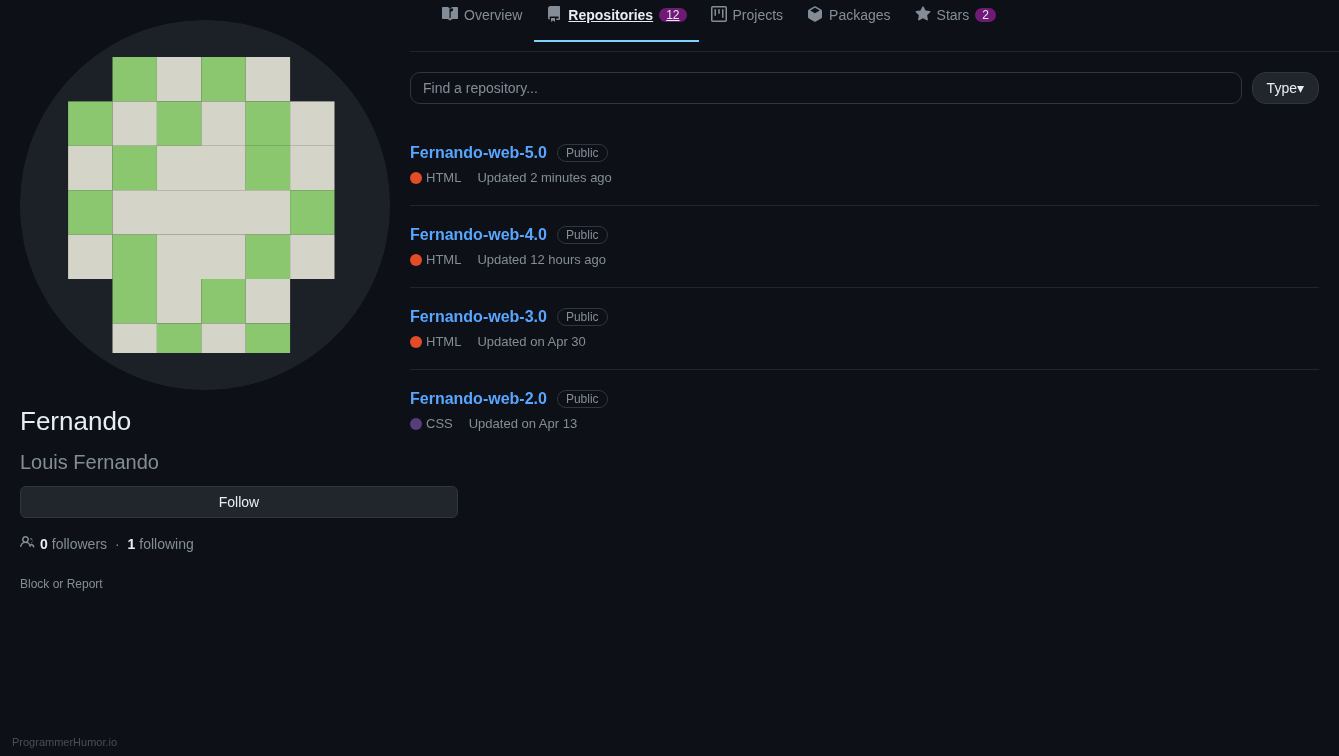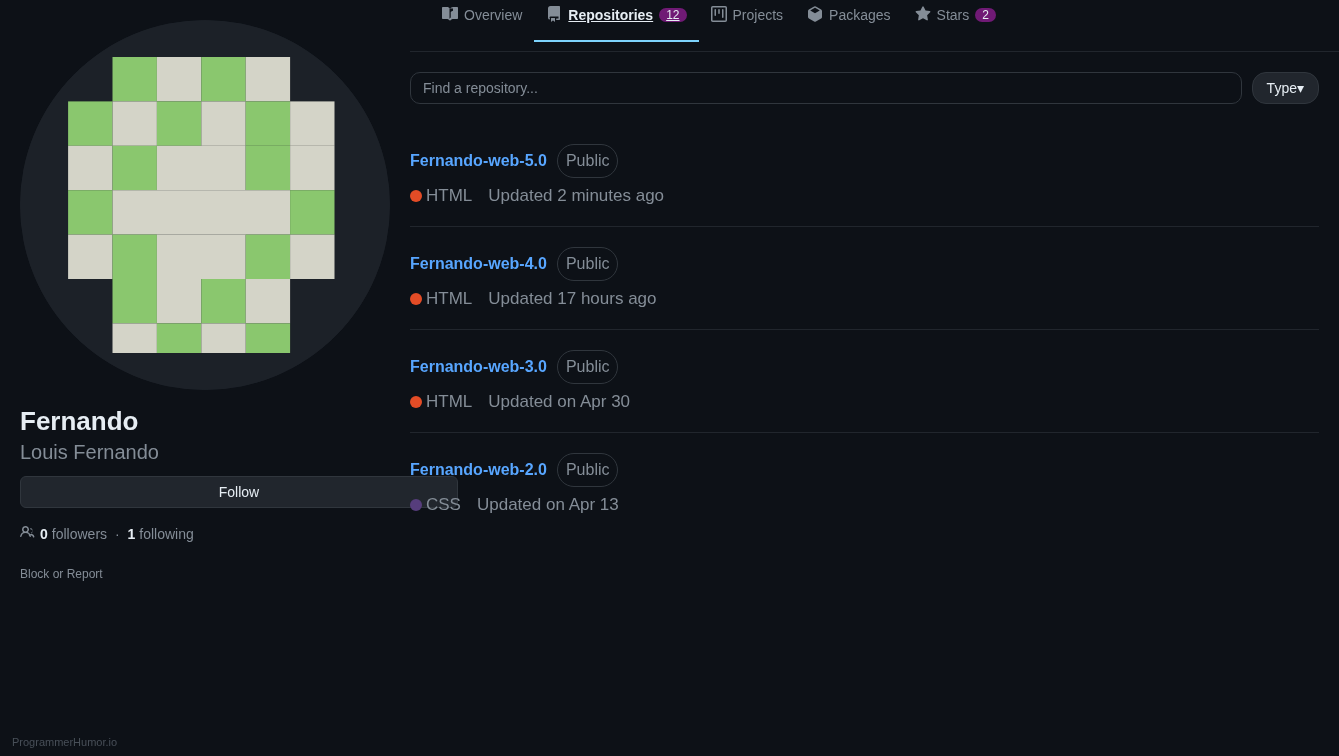--- a/index.html
+++ b/index.html
@@ -31,23 +31,23 @@
       width: 370px;
       height: 370px;
       border-radius: 50%;
       overflow: hidden;
       background: #1c2128;
       margin-bottom: 16px;
     }
 
     .user-name {
       font-size: 26px;
-      font-weight: 700;
-      color: #e6edf3;
-      margin-bottom: 4px;
+      font-weight: 400;
+      color: #e6edf3;
+      margin-bottom: 14px;
     }
 
     .user-username {
       font-size: 20px;
       font-weight: 300;
       color: #848d97;
       margin-bottom: 12px;
     }
 
     .follow-button {
@@ -204,30 +204,30 @@
       color: #58a6ff;
       font-size: 16px;
       font-weight: 600;
       cursor: pointer;
       text-decoration: none;
     }
 
     .public-badge {
       border: 1px solid #30363d;
       border-radius: 20px;
-      padding: 7px 8px;
-      font-size: 16px;
+      padding: 1px 8px;
+      font-size: 12px;
       color: #848d97;
     }
 
     .repo-meta {
       display: flex;
       align-items: flex-end;
       gap: 16px;
-      font-size: 17px;
+      font-size: 13px;
       color: #848d97;
     }
 
     .lang-dot {
       width: 12px;
       height: 12px;
       border-radius: 50%;
       display: inline-block;
       margin-right: 4px;
     }
@@ -398,21 +398,21 @@
           <div class="repo-item">
       <div class="repo-header">
         <a class="repo-name" href="#">Fernando-web-4.0</a>
         <span class="public-badge">Public</span>
       </div>
       <div class="repo-meta">
         <span class="lang-item">
           <span class="lang-dot" style="background:#e34c26"></span>
           <span>HTML</span>
         </span>
-        <span>Updated 17 hours ago</span>
+        <span>Updated 12 hours ago</span>
       </div>
     </div>
           <div class="repo-item">
       <div class="repo-header">
         <a class="repo-name" href="#">Fernando-web-3.0</a>
         <span class="public-badge">Public</span>
       </div>
       <div class="repo-meta">
         <span class="lang-item">
           <span class="lang-dot" style="background:#e34c26"></span>

